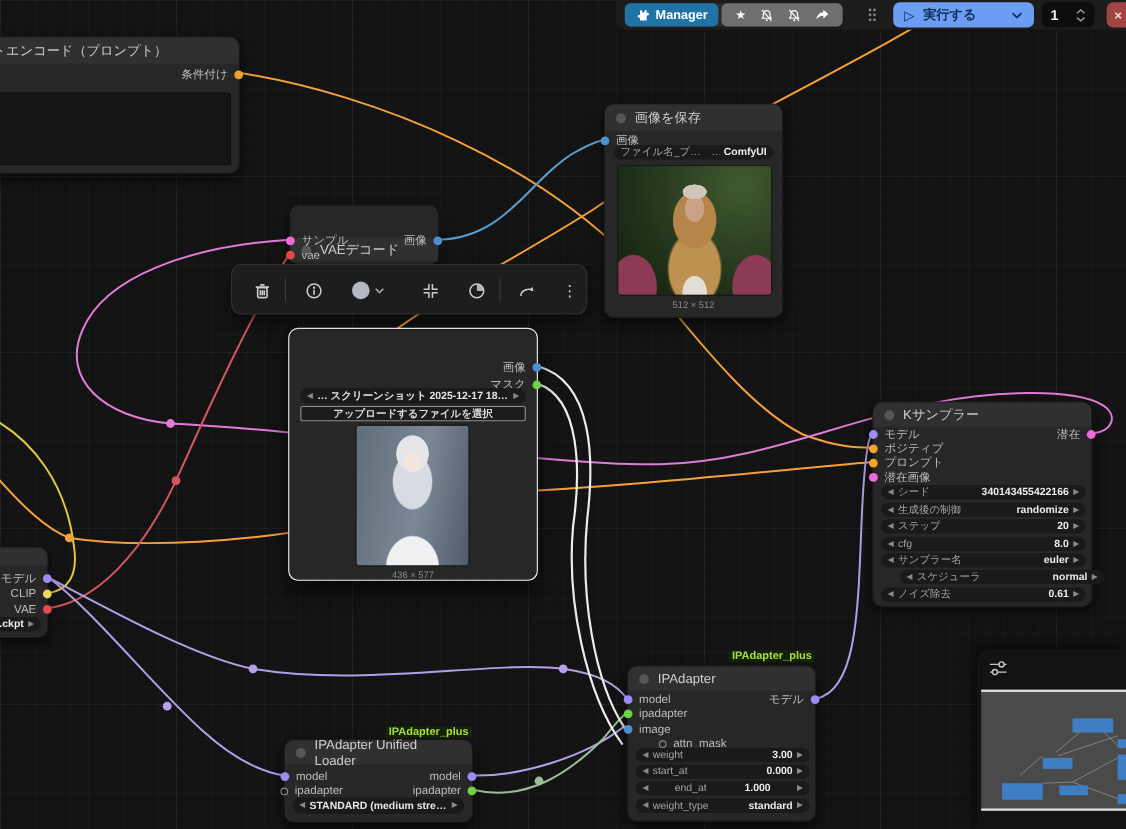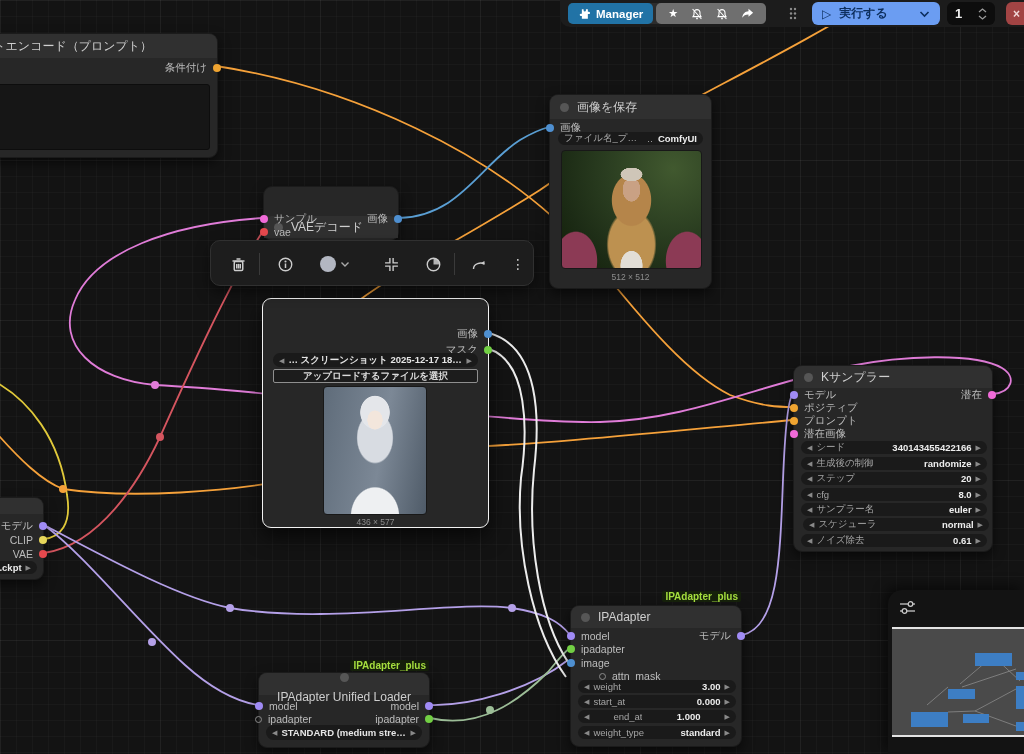--- a/index.html
+++ b/index.html
@@ -248,21 +248,21 @@
       <span class="wl">cfg</span>
       <span class="wv">8.0</span>
       <span class="arr">▶</span>
     </div>
     <div class="pill" style="left:7px; width:186px; top:137px;">
       <span class="arr">◀</span>
       <span class="wl">サンプラー名</span>
       <span class="wv">euler</span>
       <span class="arr">▶</span>
     </div>
-    <div class="pill" style="left:9px; width:186px; top:152px;">
+    <div class="pill" style="left:24px; width:186px; top:152px;">
       <span class="arr">◀</span>
       <span class="wl">スケジューラ</span>
       <span class="wv">normal</span>
       <span class="arr">▶</span>
     </div>
     <div class="pill" style="left:7px; width:186px; top:168px;">
       <span class="arr">◀</span>
       <span class="wl">ノイズ除去</span>
       <span class="wv">0.61</span>
       <span class="arr">▶</span>
@@ -336,21 +336,21 @@
     <div class="pill" style="left:7px; width:158px; top:120px;">
       <span class="arr">◀</span>
       <span class="wl">weight_type</span>
       <span class="wv">standard</span>
       <span class="arr">▶</span>
     </div>
   </div>
 
   <div class="node" style="left:258px; top:672px; width:172px; height:76px;">
     <div class="badge" style="right:0; top:-13px;">IPAdapter_plus</div>
-    <div class="ntitle" style="height:22px;flex-direction:column;">
+    <div class="ntitle" style="height:22px;">
       <span class="cdot"></span>
       <span>IPAdapter Unified Loader</span>
     </div>
     <div class="slot in" style="top:27px;">
       <span class="sdot c-purple"></span>
       <span>model</span>
     </div>
     <div class="slot in" style="top:40px;">
       <span class="sdot hollow"></span>
       <span>ipadapter</span>

